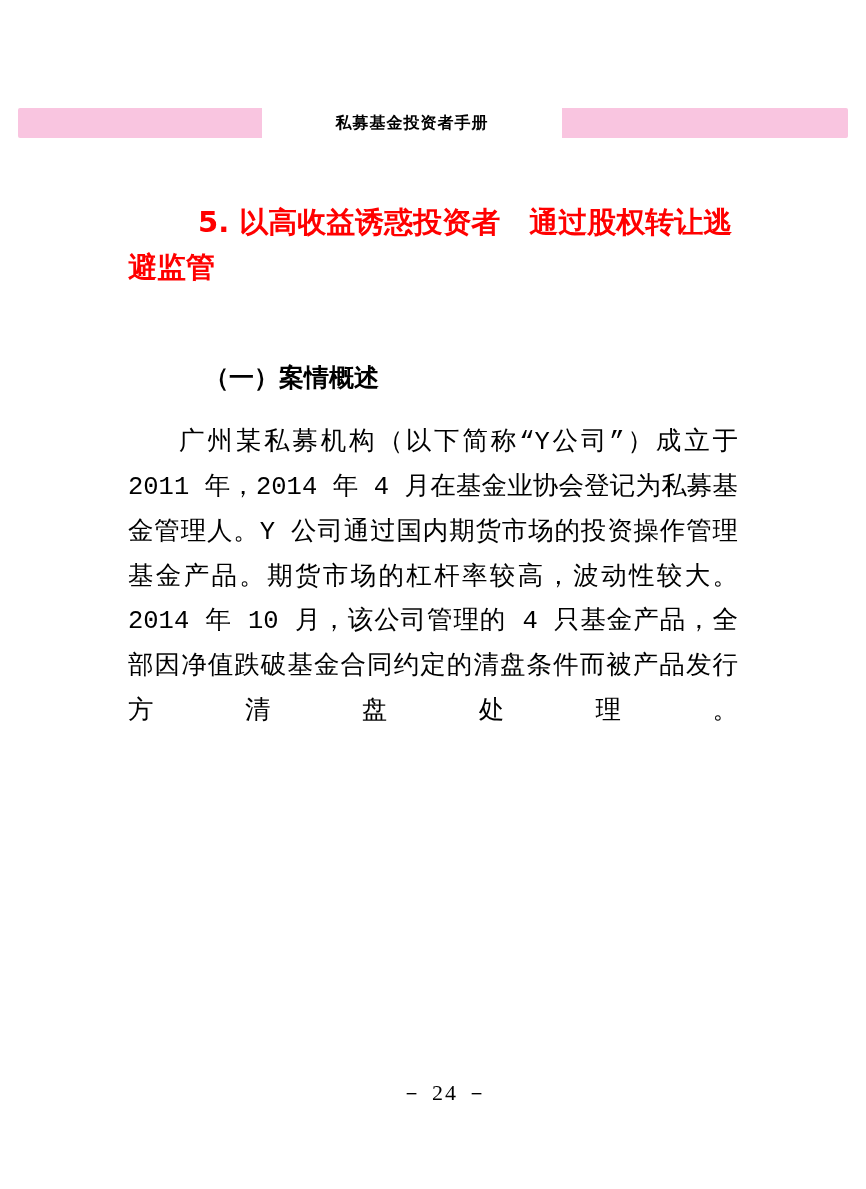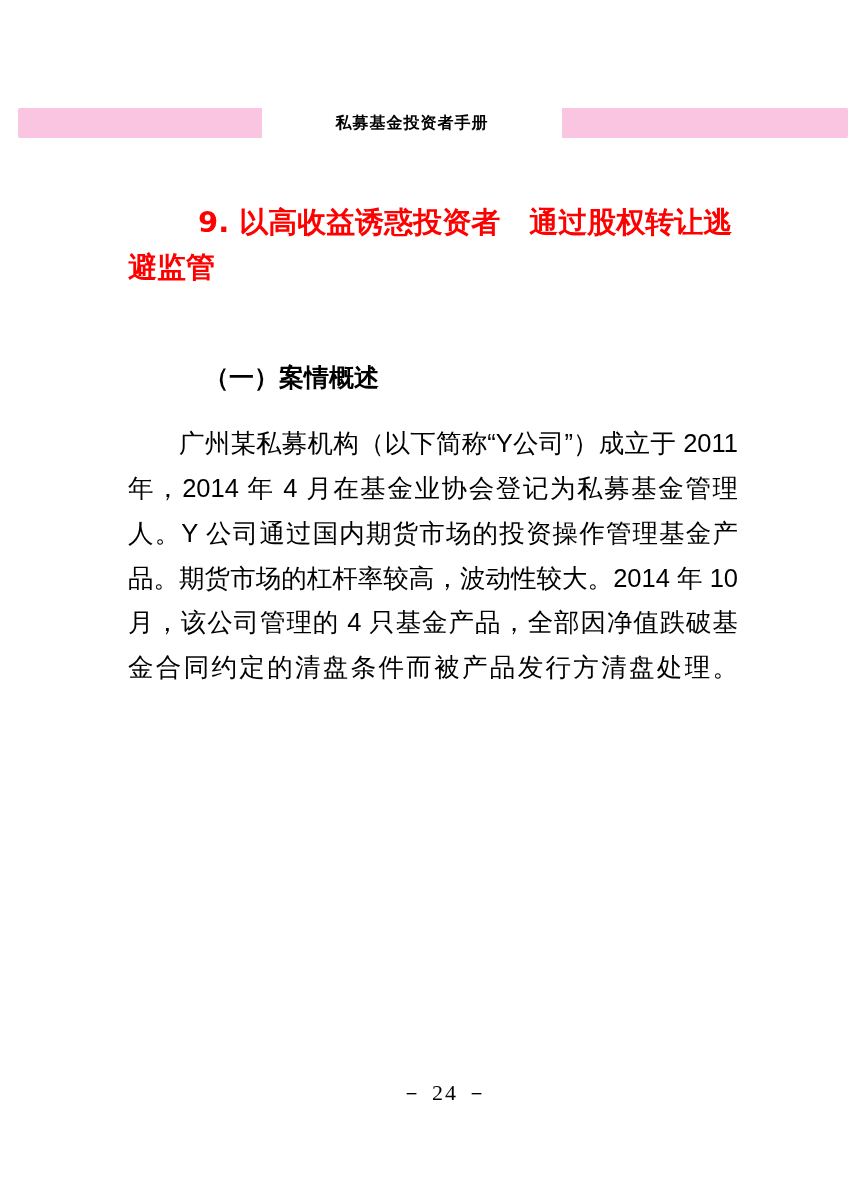--- a/index.html
+++ b/index.html
@@ -76,21 +76,21 @@
     font-size: 25px;
     font-weight: bold;
     color: #000000;
     margin: 8px;
     padding-top: 62px;
     text-indent: 68px;
     line-height: 1.4;
   }
 
   p.body-par {
-    font-family: Liberation Sans, sans-serif;
+    font-family: Liberation Mono, monospace;
     font-size: 25.5px;
     color: #000000;
     margin: 0;
     line-height: 1.76;
     text-align: justify;
     text-align-last: justify;
     text-indent: 51px;
   }
   p.body-par.first {
     padding-top: 18px;
@@ -119,21 +119,21 @@
 
 <div class="page">
 
   <div class="header-band"></div>
   <div class="header-center">
     <span class="header-title">私募基金投资者手册</span>
   </div>
 
   <div class="content">
 
-    <h1 class="section-heading">9. 以高收益诱惑投资者　通过股权转让逃避监管</h1>
+    <h1 class="section-heading">5. 以高收益诱惑投资者　通过股权转让逃避监管</h1>
 
     <h2 class="subheading">（一）案情概述</h2>
 
     <p class="body-par first">广州某私募机构（以下简称“Y公司”）成立于 2011 年，2014 年 4 月在基金业协会登记为私募基金管理人。Y 公司通过国内期货市场的投资操作管理基金产品。期货市场的杠杆率较高，波动性较大。2014 年 10 月，该公司管理的 4 只基金产品，全部因净值跌破基金合同约定的清盘条件而被产品发行方清盘处理。</p>
 
 
   </div>
 
   <div class="footer">
     <span class="page-number">－ 24 －</span>

